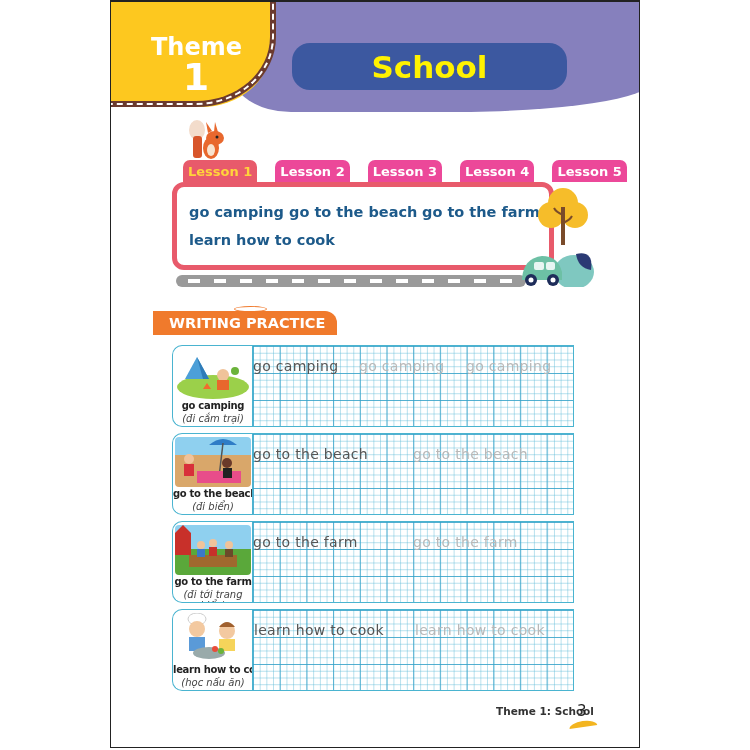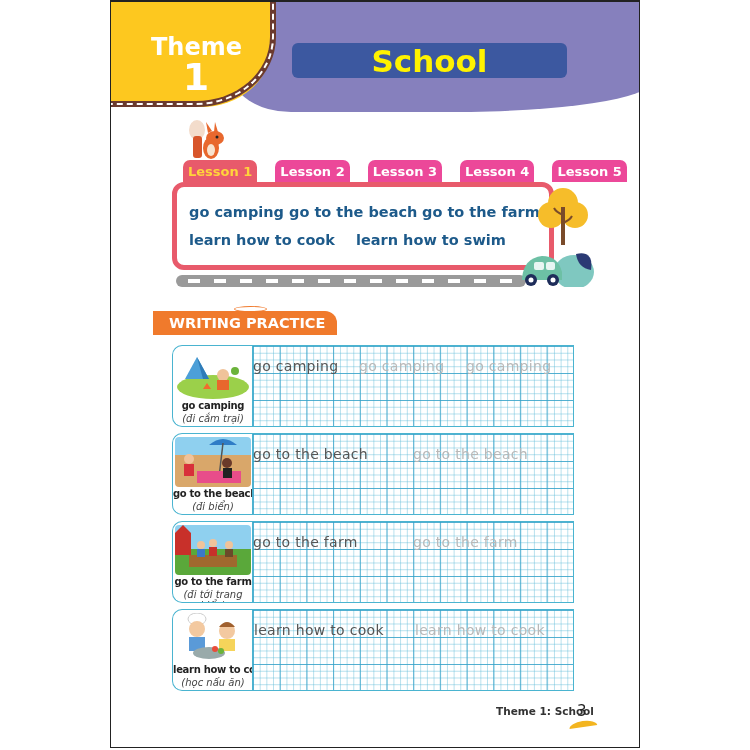--- a/index.html
+++ b/index.html
@@ -4,21 +4,21 @@
 <style>
   html,body{margin:0;padding:0;background:#ffffff;}
   body{width:750px;height:750px;position:relative;overflow:hidden;font-family:"DejaVu Sans",sans-serif;}
   .page{position:absolute;left:110px;top:0;width:530px;height:748px;background:#fff;border-left:1px solid #222;border-right:1px solid #222;border-top:2px solid #222;border-bottom:1px solid #222;overflow:hidden;box-sizing:border-box;}
   .purple-band{position:absolute;left:120px;top:0;width:420px;height:110px;background:#8680bd;border-bottom-left-radius:60px 40px;border-bottom-right-radius:200px 30px;}
   .yellow-blob{position:absolute;left:0;top:0;width:160px;height:105px;background:#fdc81f;border-bottom-right-radius:70px 60px;}
   .stitch{position:absolute;left:-10px;top:-20px;width:175px;height:125px;border:6px solid #6b3a2e;border-left:none;border-top:none;border-bottom-right-radius:80px 70px;box-sizing:border-box;}
   .stitch-dash{position:absolute;left:-8px;top:-18px;width:171px;height:121px;border:2px dashed #fff;border-left:none;border-top:none;border-bottom-right-radius:78px 68px;box-sizing:border-box;}
   .theme-label{position:absolute;left:40px;top:35px;width:90px;text-align:center;color:#fff;font-weight:bold;font-size:24px;line-height:20px;}
   .theme-num{position:absolute;left:40px;top:55px;width:90px;text-align:center;color:#fff;font-weight:bold;font-size:38px;line-height:40px;}
-  .title-pill{position:absolute;left:181px;top:41px;width:275px;height:35px;background:#3c58a0;border-radius:6px;display:flex;align-items:center;justify-content:center;}
+  .title-pill{position:absolute;left:181px;top:41px;width:275px;height:47px;background:#3c58a0;border-radius:18px;display:flex;align-items:center;justify-content:center;}
   .title-pill span{color:#fff200;font-weight:bold;font-size:31px;}
 
   .squirrel{position:absolute;left:76px;top:116px;width:42px;height:42px;}
   .tabs{position:absolute;left:72px;top:158px;display:flex;gap:18px;}
   .tab{height:22px;padding:0 5px;border-radius:7px 7px 0 0;font-size:13px;line-height:23px;background:#ec4899;color:#fff;font-weight:bold;}
   .tab.active{background:#e85a6b;color:#ffd43b;}
   .vocab-box{position:absolute;left:61px;top:180px;width:382px;height:88px;border:5px solid #e85a6b;border-radius:12px;background:#fff;box-sizing:border-box;}
   .vocab-row{position:absolute;left:12px;display:flex;font-size:14.5px;font-weight:bold;color:#1d5a8a;}
   .road{position:absolute;left:65px;top:273px;width:350px;height:12px;background:#9a9a9a;border-radius:6px;}
   .road-dash{position:absolute;top:4px;width:12px;height:4px;background:#fff;}
@@ -85,21 +85,20 @@
   </div>
 
   <div class="vocab-box">
     <div class="vocab-row" style="top:17px;">
       <span style="width:100px;">go camping</span>
       <span style="width:133px;">go to the beach</span>
       <span>go to the farm</span>
     </div>
     <div class="vocab-row" style="top:45px;">
       <span style="width:167px;">learn how to cook</span>
-      <span>learn how to swim</span>
     </div>
   </div>
 
   <div class="road">
     <div class="road-dash" style="left:12px"></div>
       <div class="road-dash" style="left:38px"></div>
     <div class="road-dash" style="left:64px"></div>
       <div class="road-dash" style="left:90px"></div>
     <div class="road-dash" style="left:116px"></div>
       <div class="road-dash" style="left:142px"></div>

